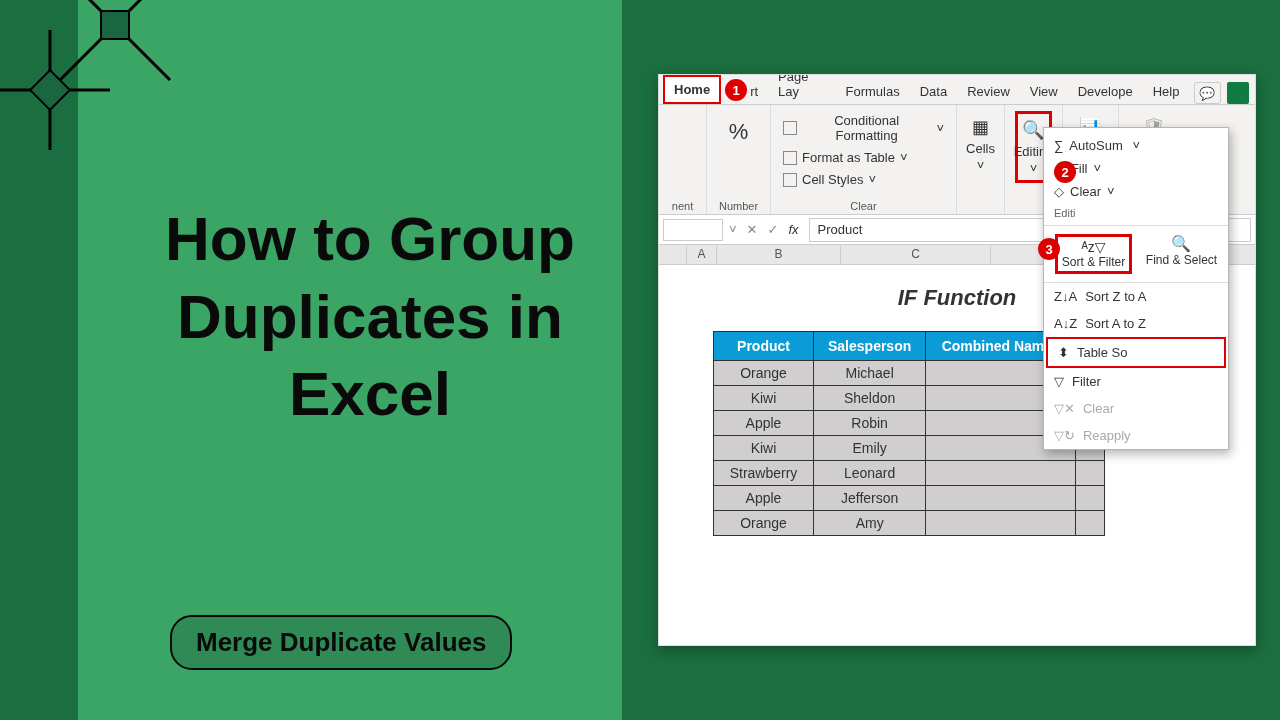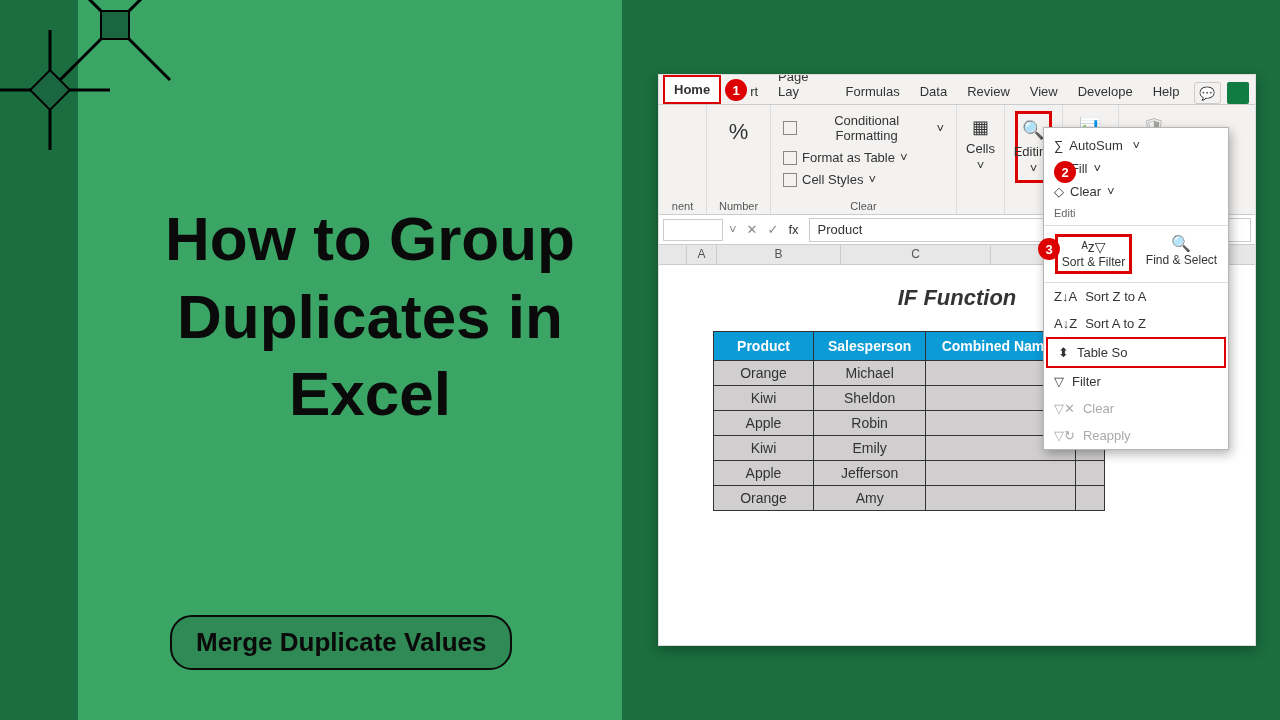--- a/index.html
+++ b/index.html
@@ -308,21 +308,21 @@
       </div>
       <div class="rgroup-label">Sensitivity</div>
     </div>
   </div>
 
   <div class="fbar">
     <div class="fbar-name"></div>
     <span style="color:#888">˅</span>
     <span style="color:#888;padding:0 4px">✕</span>
     <span style="color:#888">✓</span>
-    <span style="padding:0 4px">fx</span>
+    <span style="font-style:italic;padding:0 4px">fx</span>
     <div class="fbar-val">Product</div>
   </div>
 
   <div class="chead">
     <div class="ch-cell" style="width:28px"></div>
     <div class="ch-cell" style="width:30px">A</div>
     <div class="ch-cell" style="width:124px">B</div>
     <div class="ch-cell" style="width:150px">C</div>
   </div>
 
@@ -355,20 +355,26 @@
           <td style="min-width: 150px;"></td>
           <td style="min-width: 20px;"></td>
         </tr>
         <tr>
           <td>Kiwi</td>
           <td>Emily</td>
           <td style="min-width: 150px;"></td>
           <td style="min-width: 20px;"></td>
         </tr>
         <tr>
+          <td>Strawberry</td>
+          <td>Leonard</td>
+          <td style="min-width: 150px;"></td>
+          <td style="min-width: 20px;"></td>
+        </tr>
+        <tr>
           <td>Apple</td>
           <td>Jefferson</td>
           <td style="min-width: 150px;"></td>
           <td style="min-width: 20px;"></td>
         </tr>
         <tr>
           <td>Orange</td>
           <td>Amy</td>
           <td style="min-width: 150px;"></td>
           <td style="min-width: 20px;"></td>

